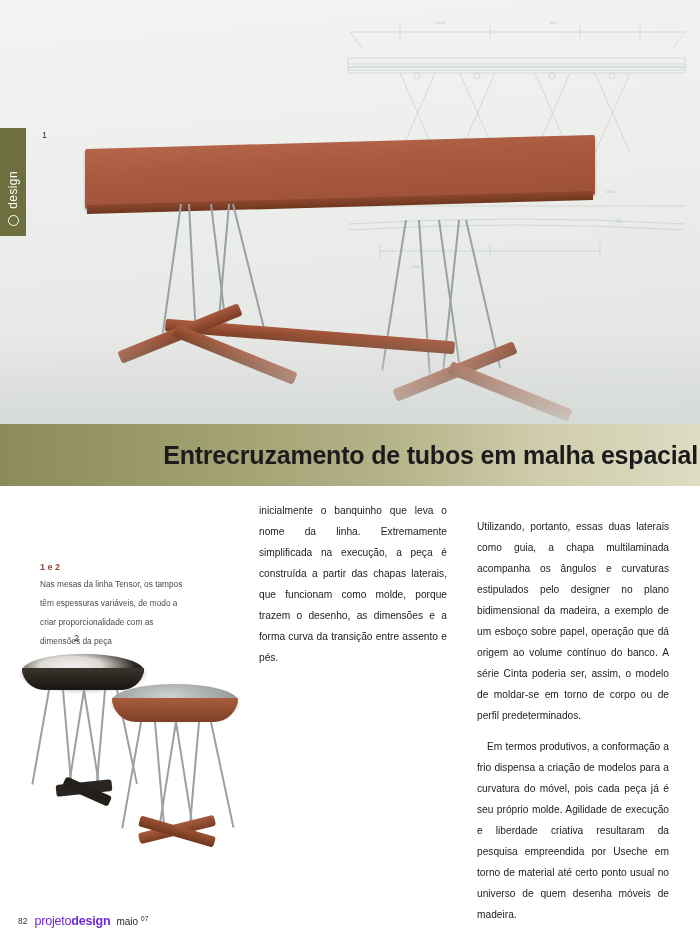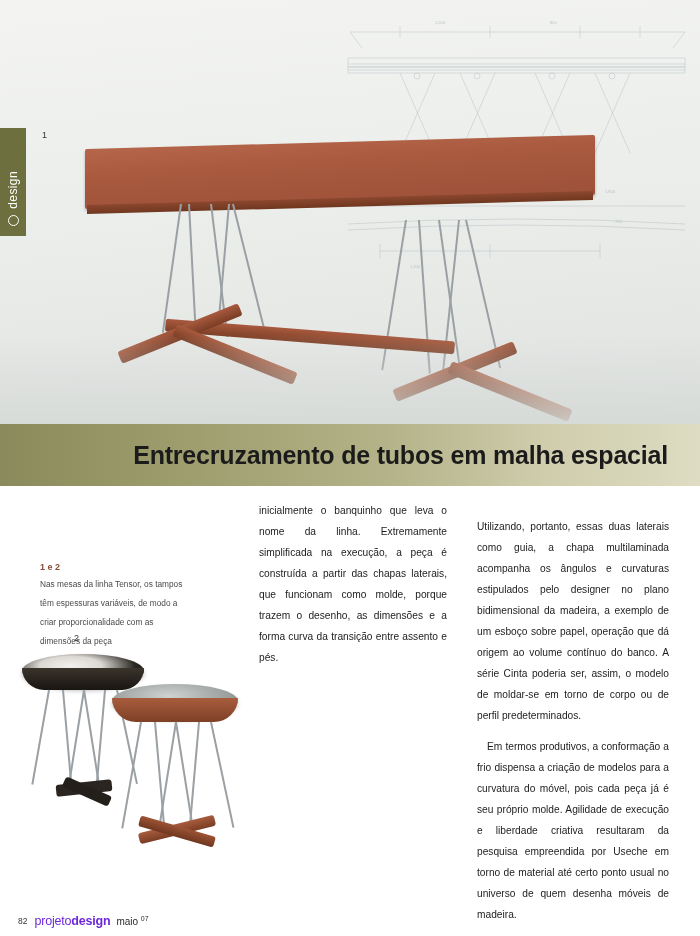--- a/index.html
+++ b/index.html
@@ -166,21 +166,21 @@
     position: absolute;
     left: 0;
     top: 424px;
     width: 700px;
     height: 62px;
     background: linear-gradient(to right, #8b8a5c 0%, #9a9a6a 22%, #b4b288 55%, #cfcdac 78%, #dedcc2 100%);
     display: flex;
     align-items: center;
     justify-content: flex-end;
     box-sizing: border-box;
-    padding-right: 32px;
+    padding-right: 2px;
   }
   .headline-band .headline {
     font-size: 25px;
     font-weight: 600;
     color: #1b1b1b;
     letter-spacing: -0.2px;
     font-family: "Liberation Sans", sans-serif;
   }
 
   

